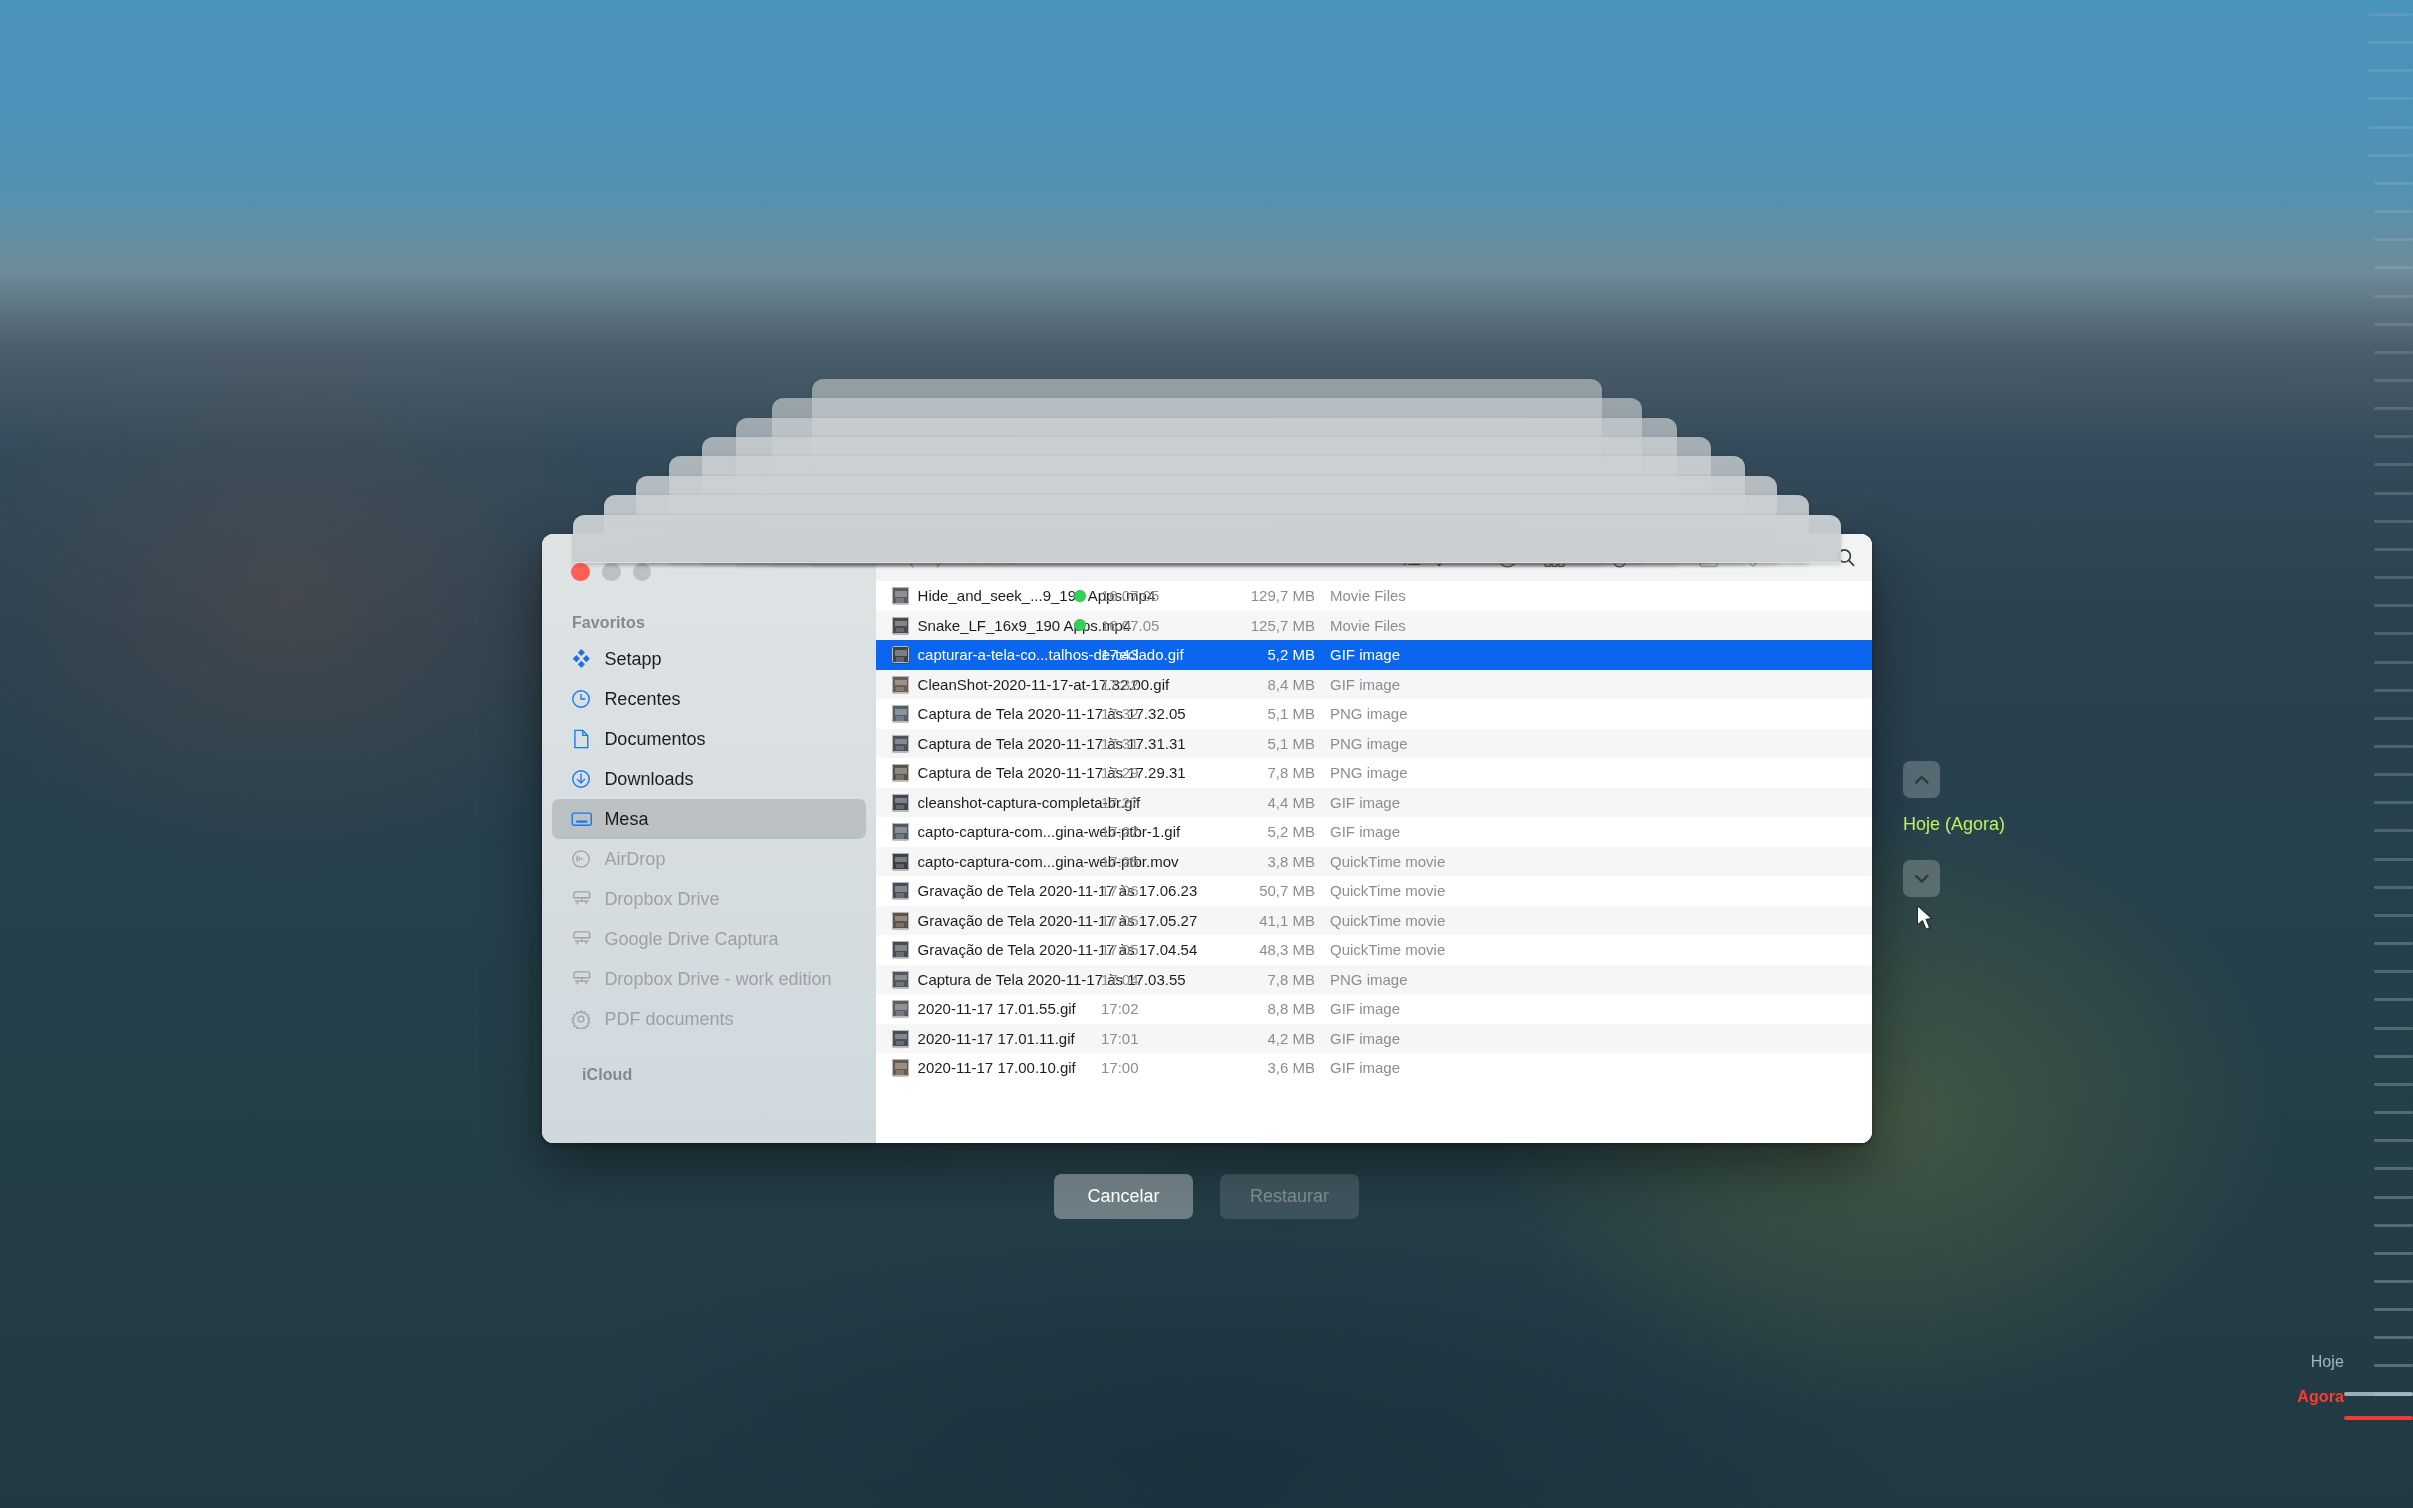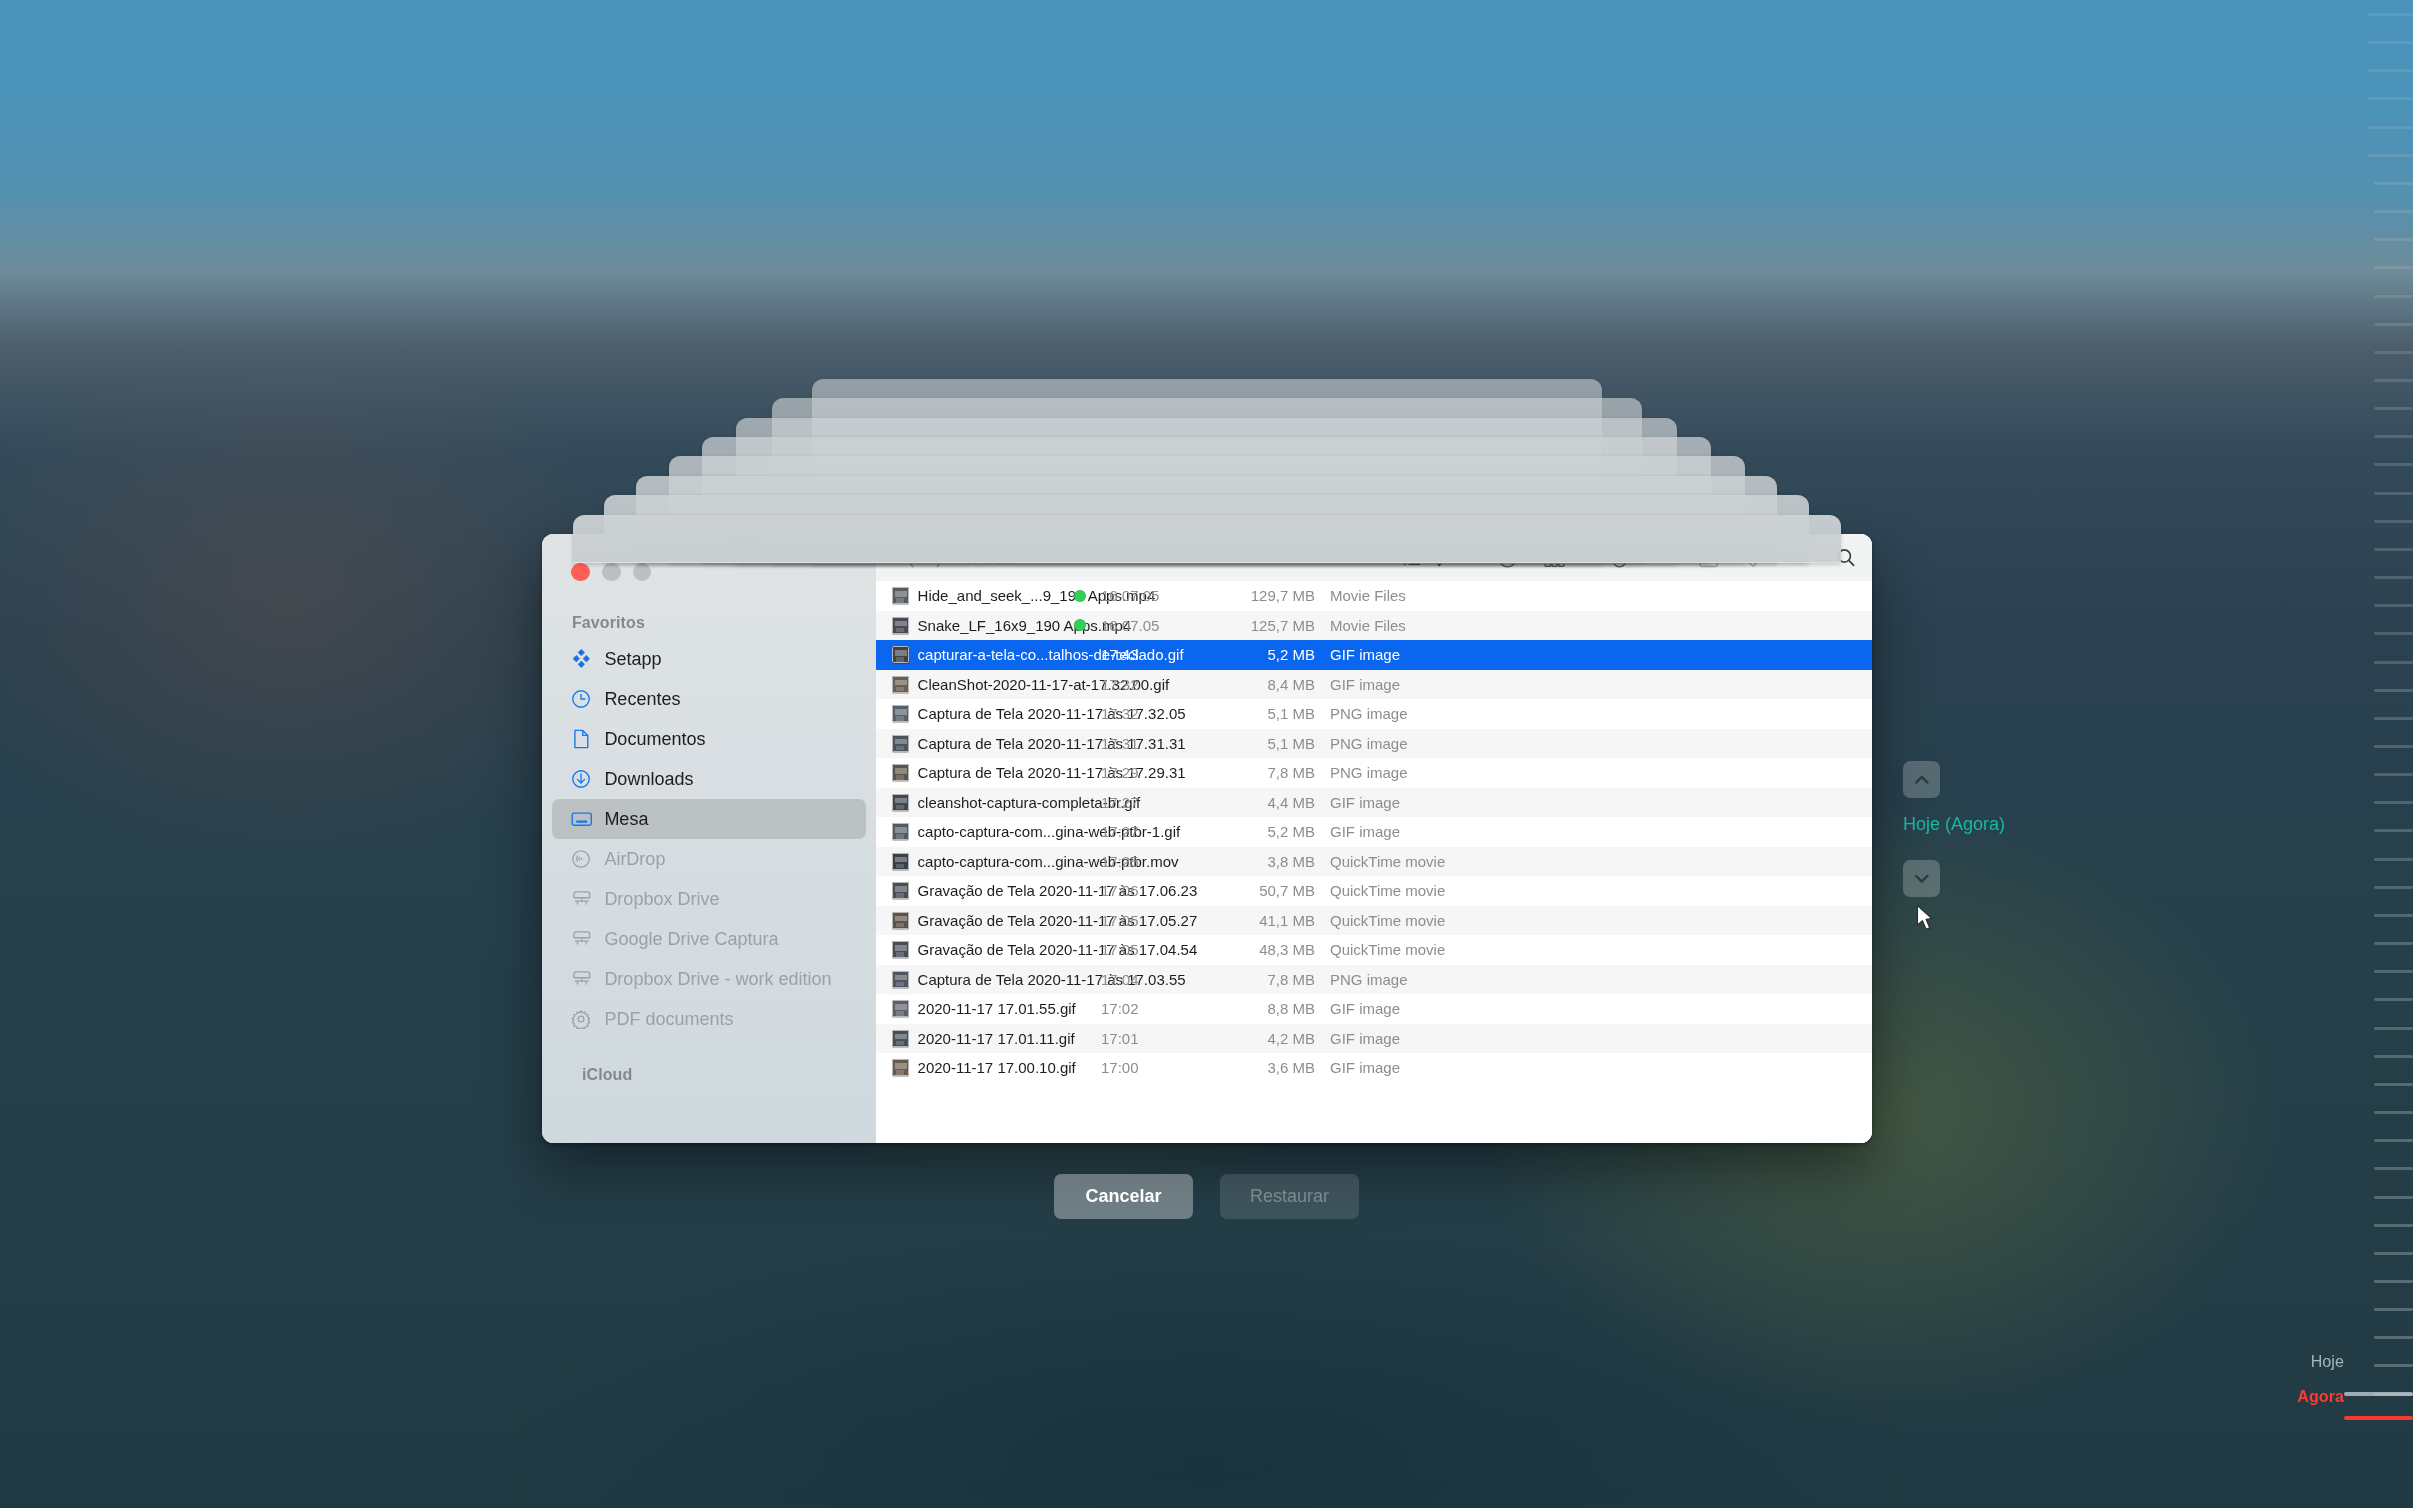--- a/index.html
+++ b/index.html
@@ -147,31 +147,31 @@
   .c-size{ position:absolute; left:338px; width:101px; text-align:right; color:#8b8e91; }
   .c-type{ position:absolute; left:454px; color:#8b8e91; }
 
   
   #btnbar{ position:absolute; left:0; top:1174px; width:2413px; display:flex; justify-content:center; gap:27px; }
   .tm-btn{
     width:139px; height:45px; border-radius:7.2px;
     display:flex; align-items:center; justify-content:center;
     font-size:18px; border:none; cursor:default;
   }
-  #btn-cancel{ background:rgba(255,255,255,0.34); color:#ffffff; font-weight:bold; }
+  #btn-cancel{ background:rgba(255,255,255,0.34); color:#ffffff; font-weight:normal; }
   #btn-restore{ background:rgba(255,255,255,0.12); color:rgba(255,255,255,0.32); }
 
   
   #tmnav{ position:absolute; left:1903px; top:761px; width:144px; text-align:left; }
   .tm-arrow{
     width:37px; height:37px; border-radius:7.2px;
     background:rgba(255,255,255,0.22);
     display:flex; align-items:center; justify-content:center;
   }
-  #tm-date{ color:#14b8a6; font-size:18px; margin:16px 0 25px 0; white-space:nowrap; }
+  #tm-date{ color:#bef264; font-size:18px; margin:16px 0 25px 0; white-space:nowrap; }
 
   
   #cursor{ position:absolute; left:1916px; top:904px; }
 </style>
 </head>
 <body>
 
 <div id="desktop"></div>
 
 <div id="timeline">

